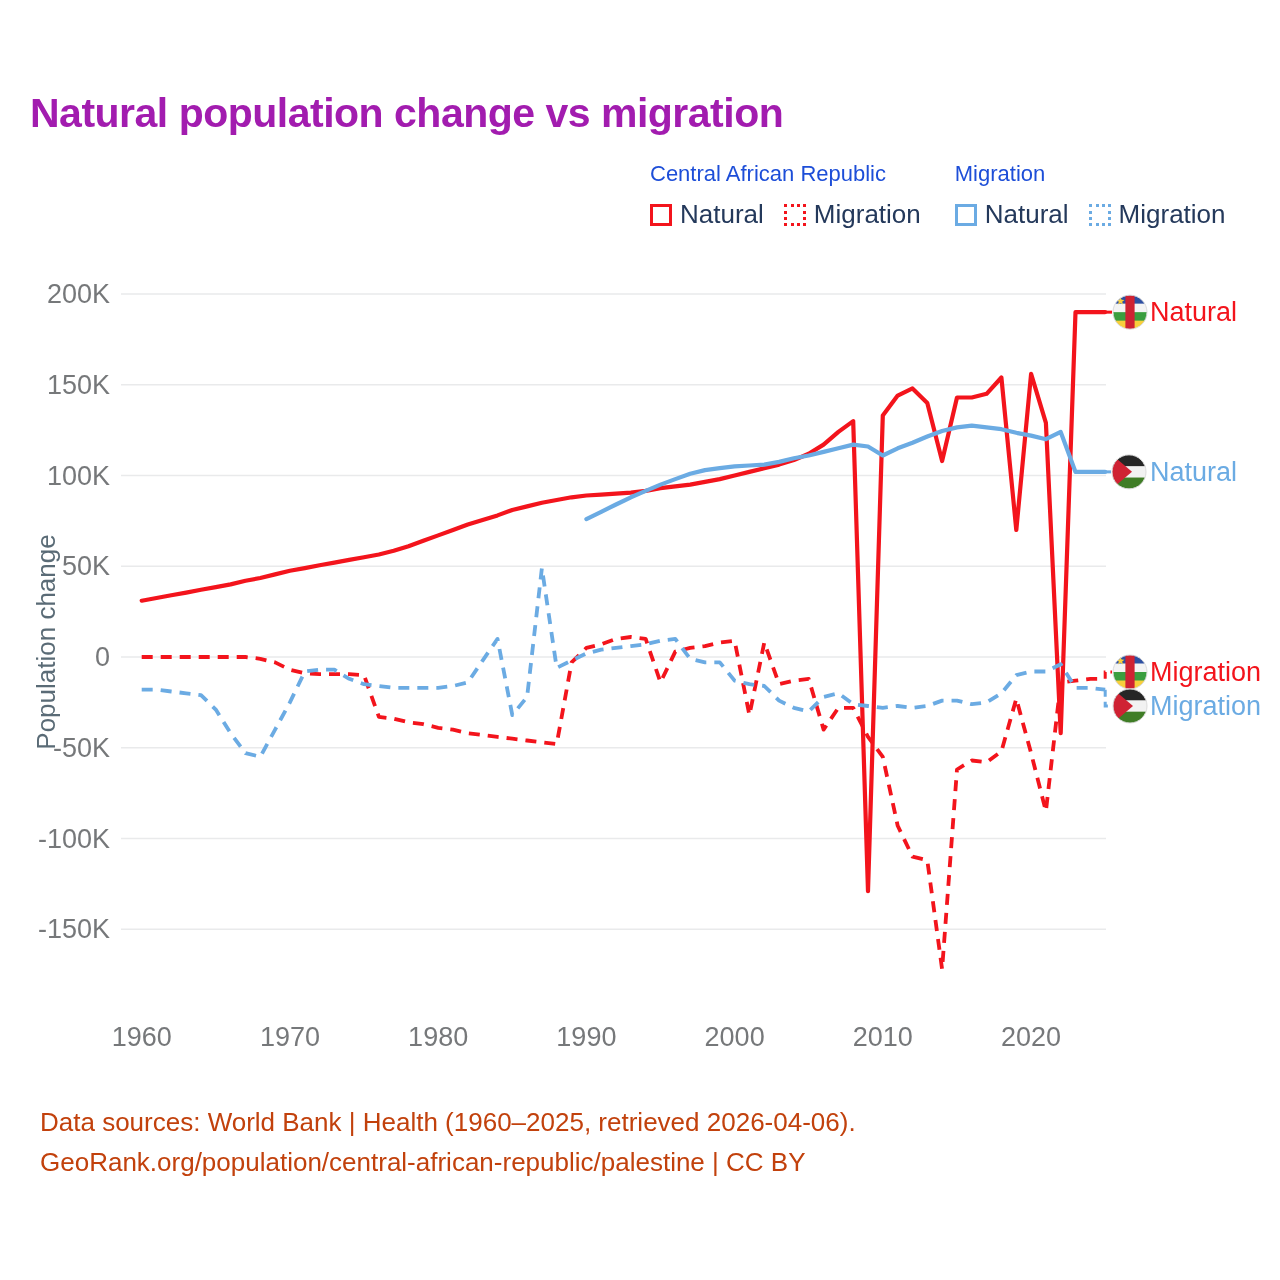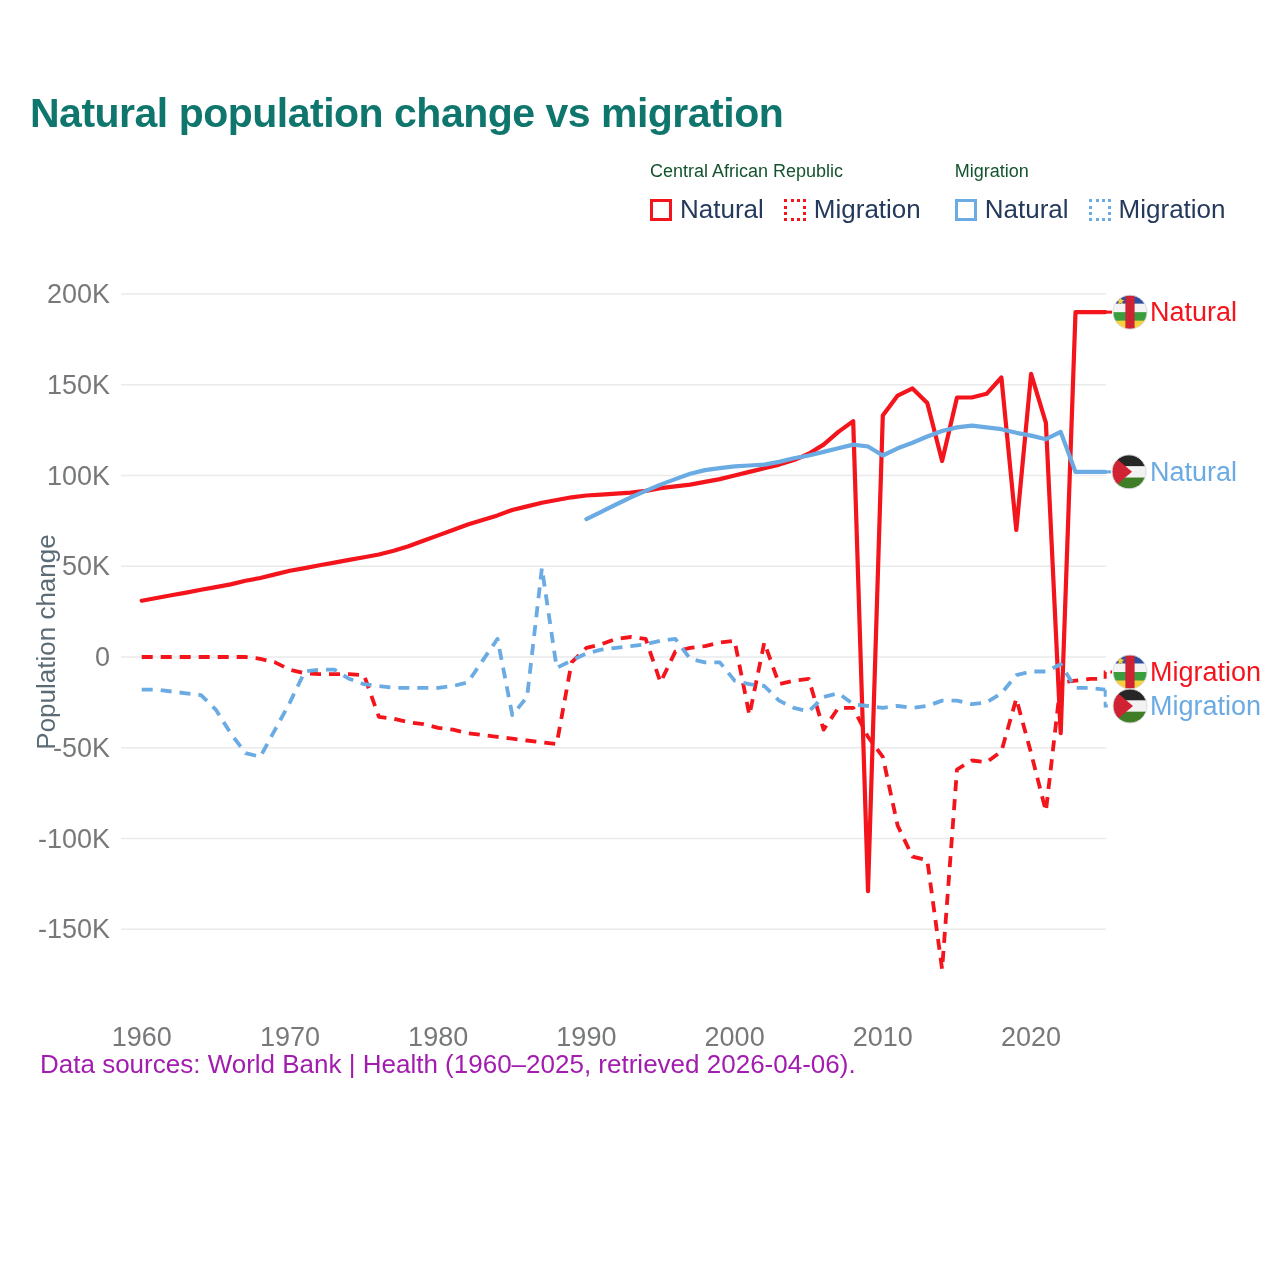--- a/index.html
+++ b/index.html
@@ -1,29 +1,29 @@
 <!DOCTYPE html>
 <html><head>
 <meta charset="utf-8">
 <style>
   html,body{margin:0;padding:0;background:#ffffff;}
   .page{position:relative;width:1280px;height:1280px;background:#ffffff;overflow:hidden;
         font-family:"Liberation Sans",sans-serif;}
   .chart-svg{position:absolute;left:0;top:0;z-index:1;}
   .title{position:absolute;left:30px;top:90px;margin:0;font-size:41px;font-weight:800;
-         letter-spacing:-0.5px;color:#0f766e;z-index:2;}
+         letter-spacing:-0.5px;color:#a21caf;z-index:2;}
   .legend{position:absolute;left:650px;top:161px;display:flex;gap:34px;z-index:2;}
-  .legend-header{font-size:18px;color:#14532d;margin-bottom:12px;}
+  .legend-header{font-size:22px;color:#1d4ed8;margin-bottom:12px;}
   .legend-items{display:flex;gap:20px;}
   .legend-item{display:flex;align-items:center;gap:8px;font-size:26px;color:#24395b;}
   .swatch{width:16px;height:16px;border:3.5px solid;flex:0 0 auto;background:#fff;}
   .swatch.dotted{border-style:dotted;}
   .y-title{position:absolute;left:46px;top:642px;transform:translate(-50%,-50%) rotate(-90deg);
            transform-origin:center;font-size:26px;color:#5a6b76;white-space:nowrap;z-index:2;}
-  .footer{position:absolute;left:40px;top:1044px;font-size:26px;color:#a21caf;
+  .footer{position:absolute;left:40px;top:1102px;font-size:26px;color:#c2410c;
           line-height:40px;z-index:2;}
 </style>
 </head>
 <body>
 
 <div class="page">
   <h1 class="title">Natural population change vs migration</h1>
   <div class="legend" id="legend">
       <div class="legend-group">
         <div class="legend-header">Central African Republic</div>
@@ -143,14 +143,15 @@
           <rect x="1113" y="711.6666666666666" width="34" height="11.833333333333334" fill="#3f7d26"></rect>
           <polygon points="1113,689 1133,706 1113,723" fill="#cf2233"></polygon>
         </g>
         <circle cx="1130" cy="706" r="17" fill="none" stroke="#dcdcdc" stroke-width="1"></circle>
         <text x="1150" y="715" fill="#6babe3" font-size="27" font-family="&quot;Liberation Sans&quot;,sans-serif">Migration</text>
       </g>
     </svg>
   <div class="y-title">Population change</div>
   <div class="footer">
     <div>Data sources: World Bank | Health (1960–2025, retrieved 2026-04-06).</div>
+    <div>GeoRank.org/population/central-african-republic/palestine | CC BY</div>
   </div>
 </div>
 
 </body></html>

